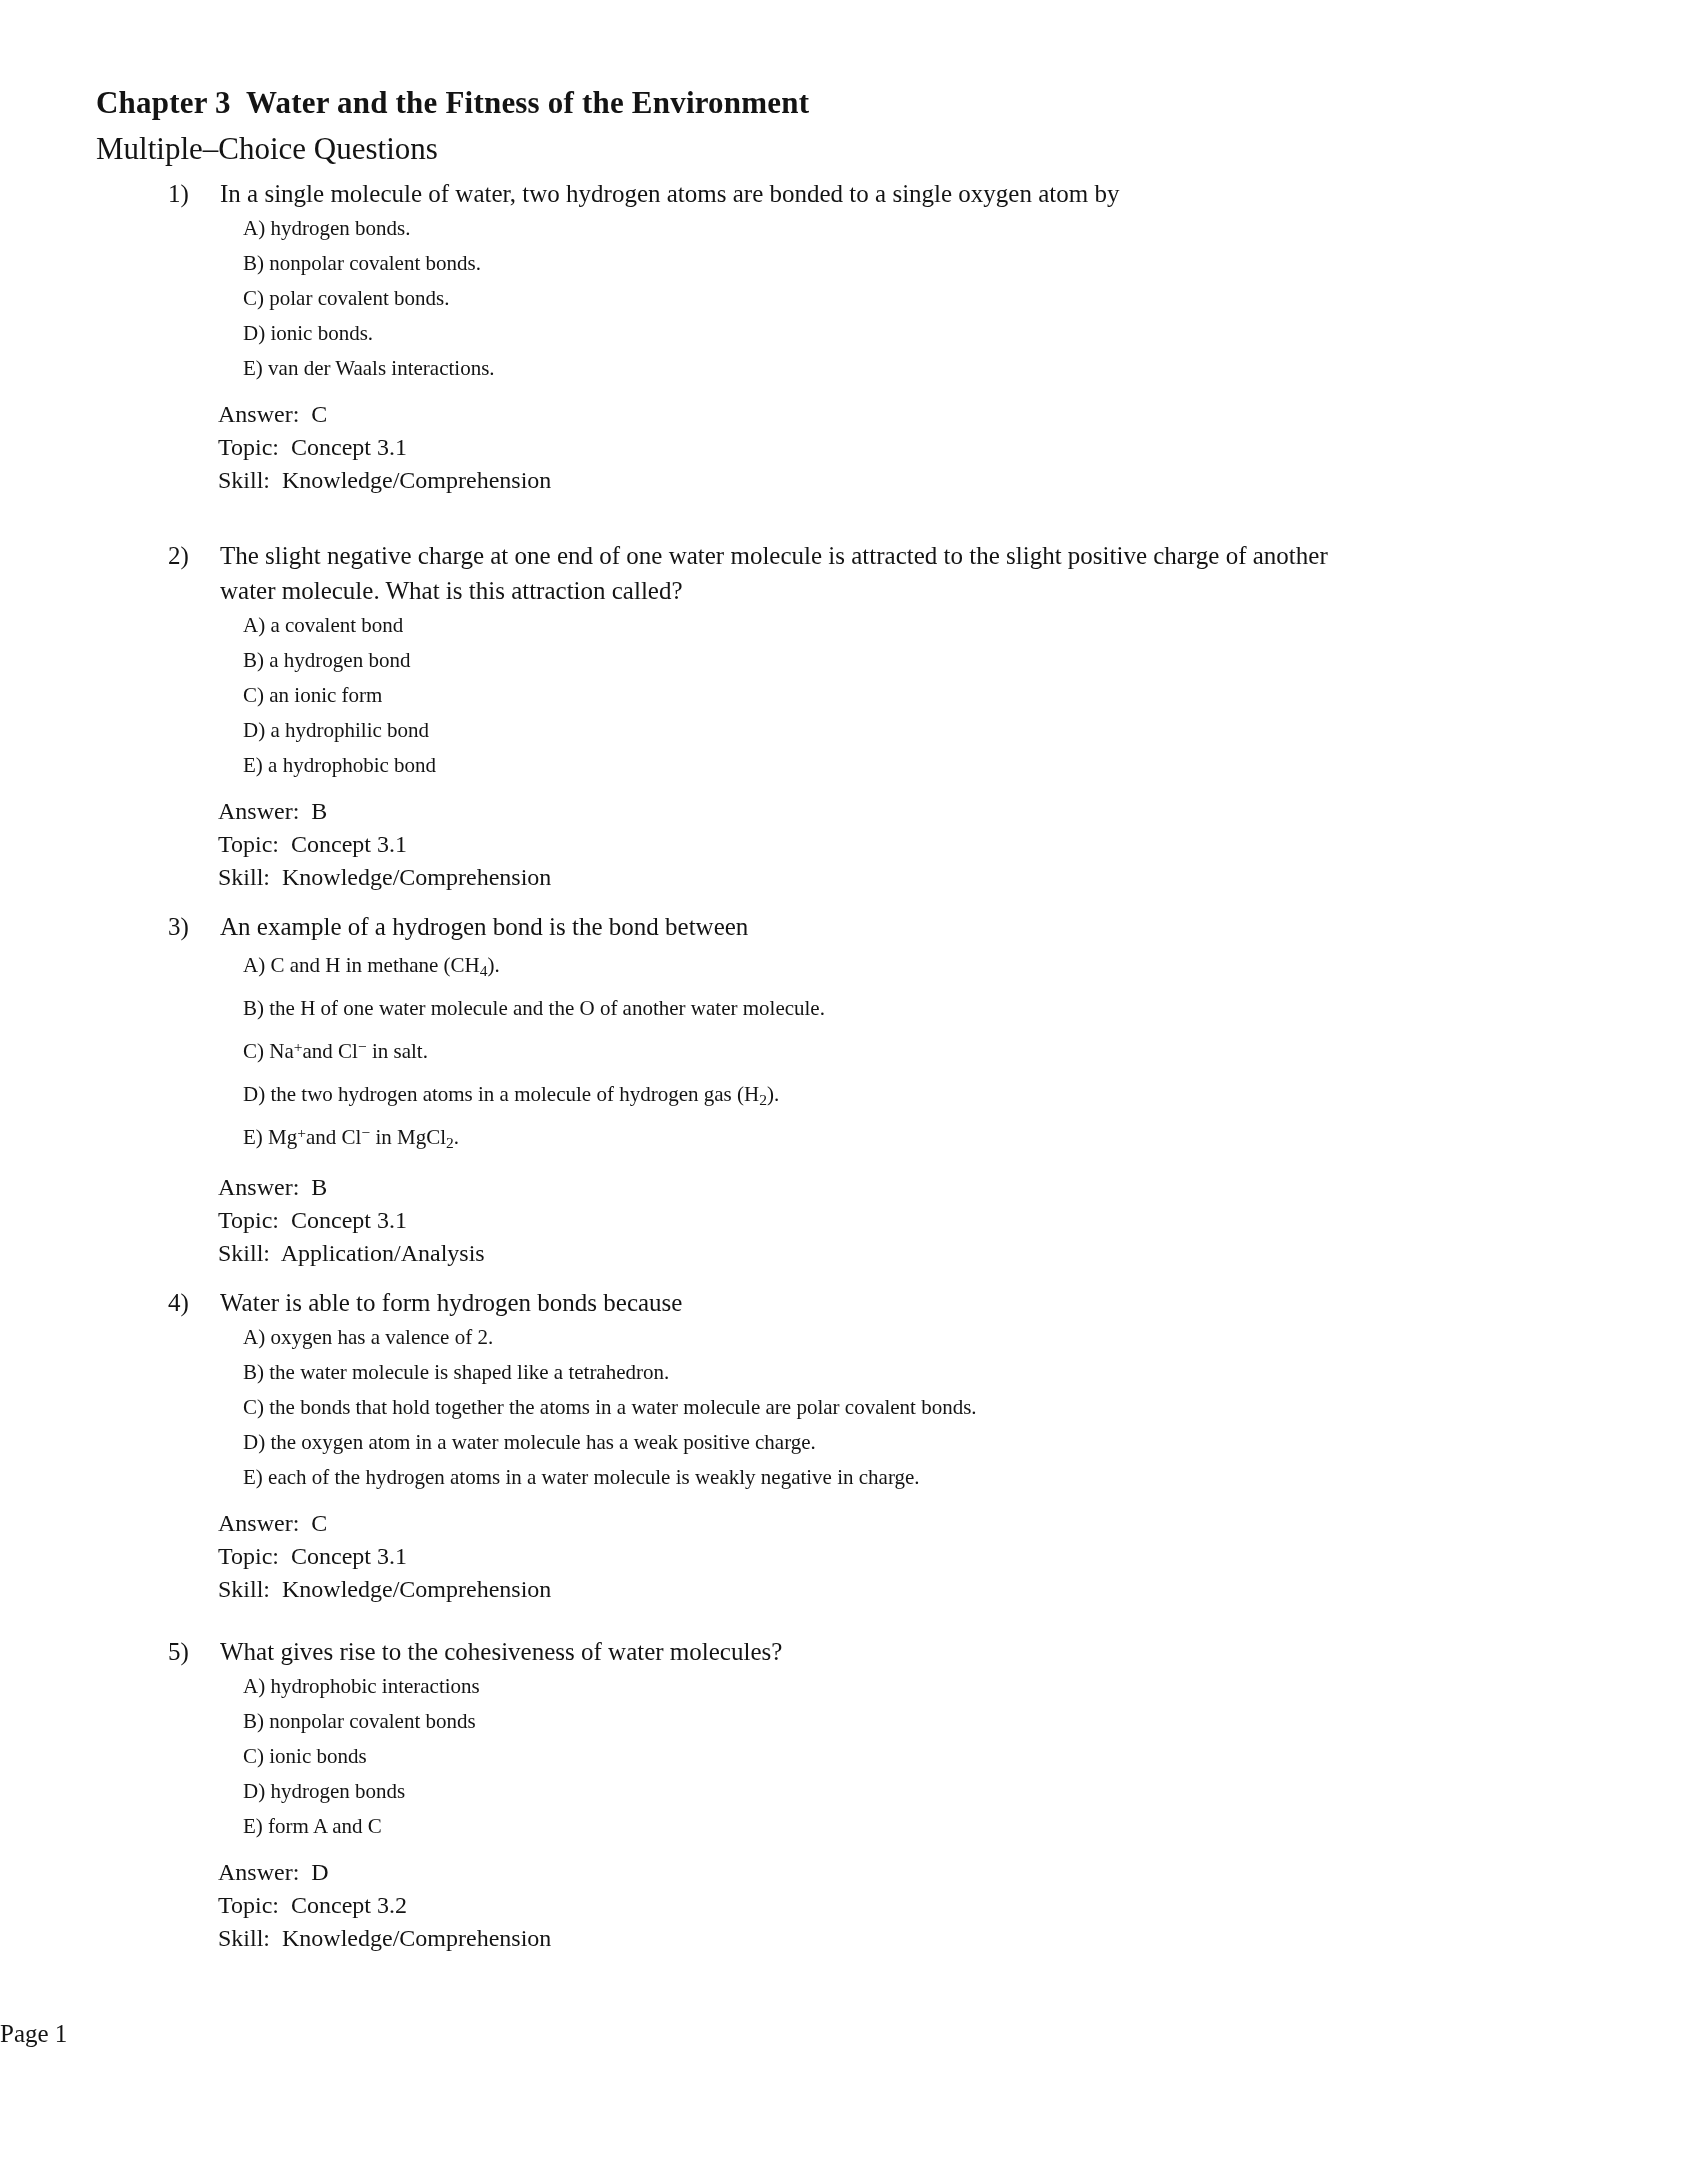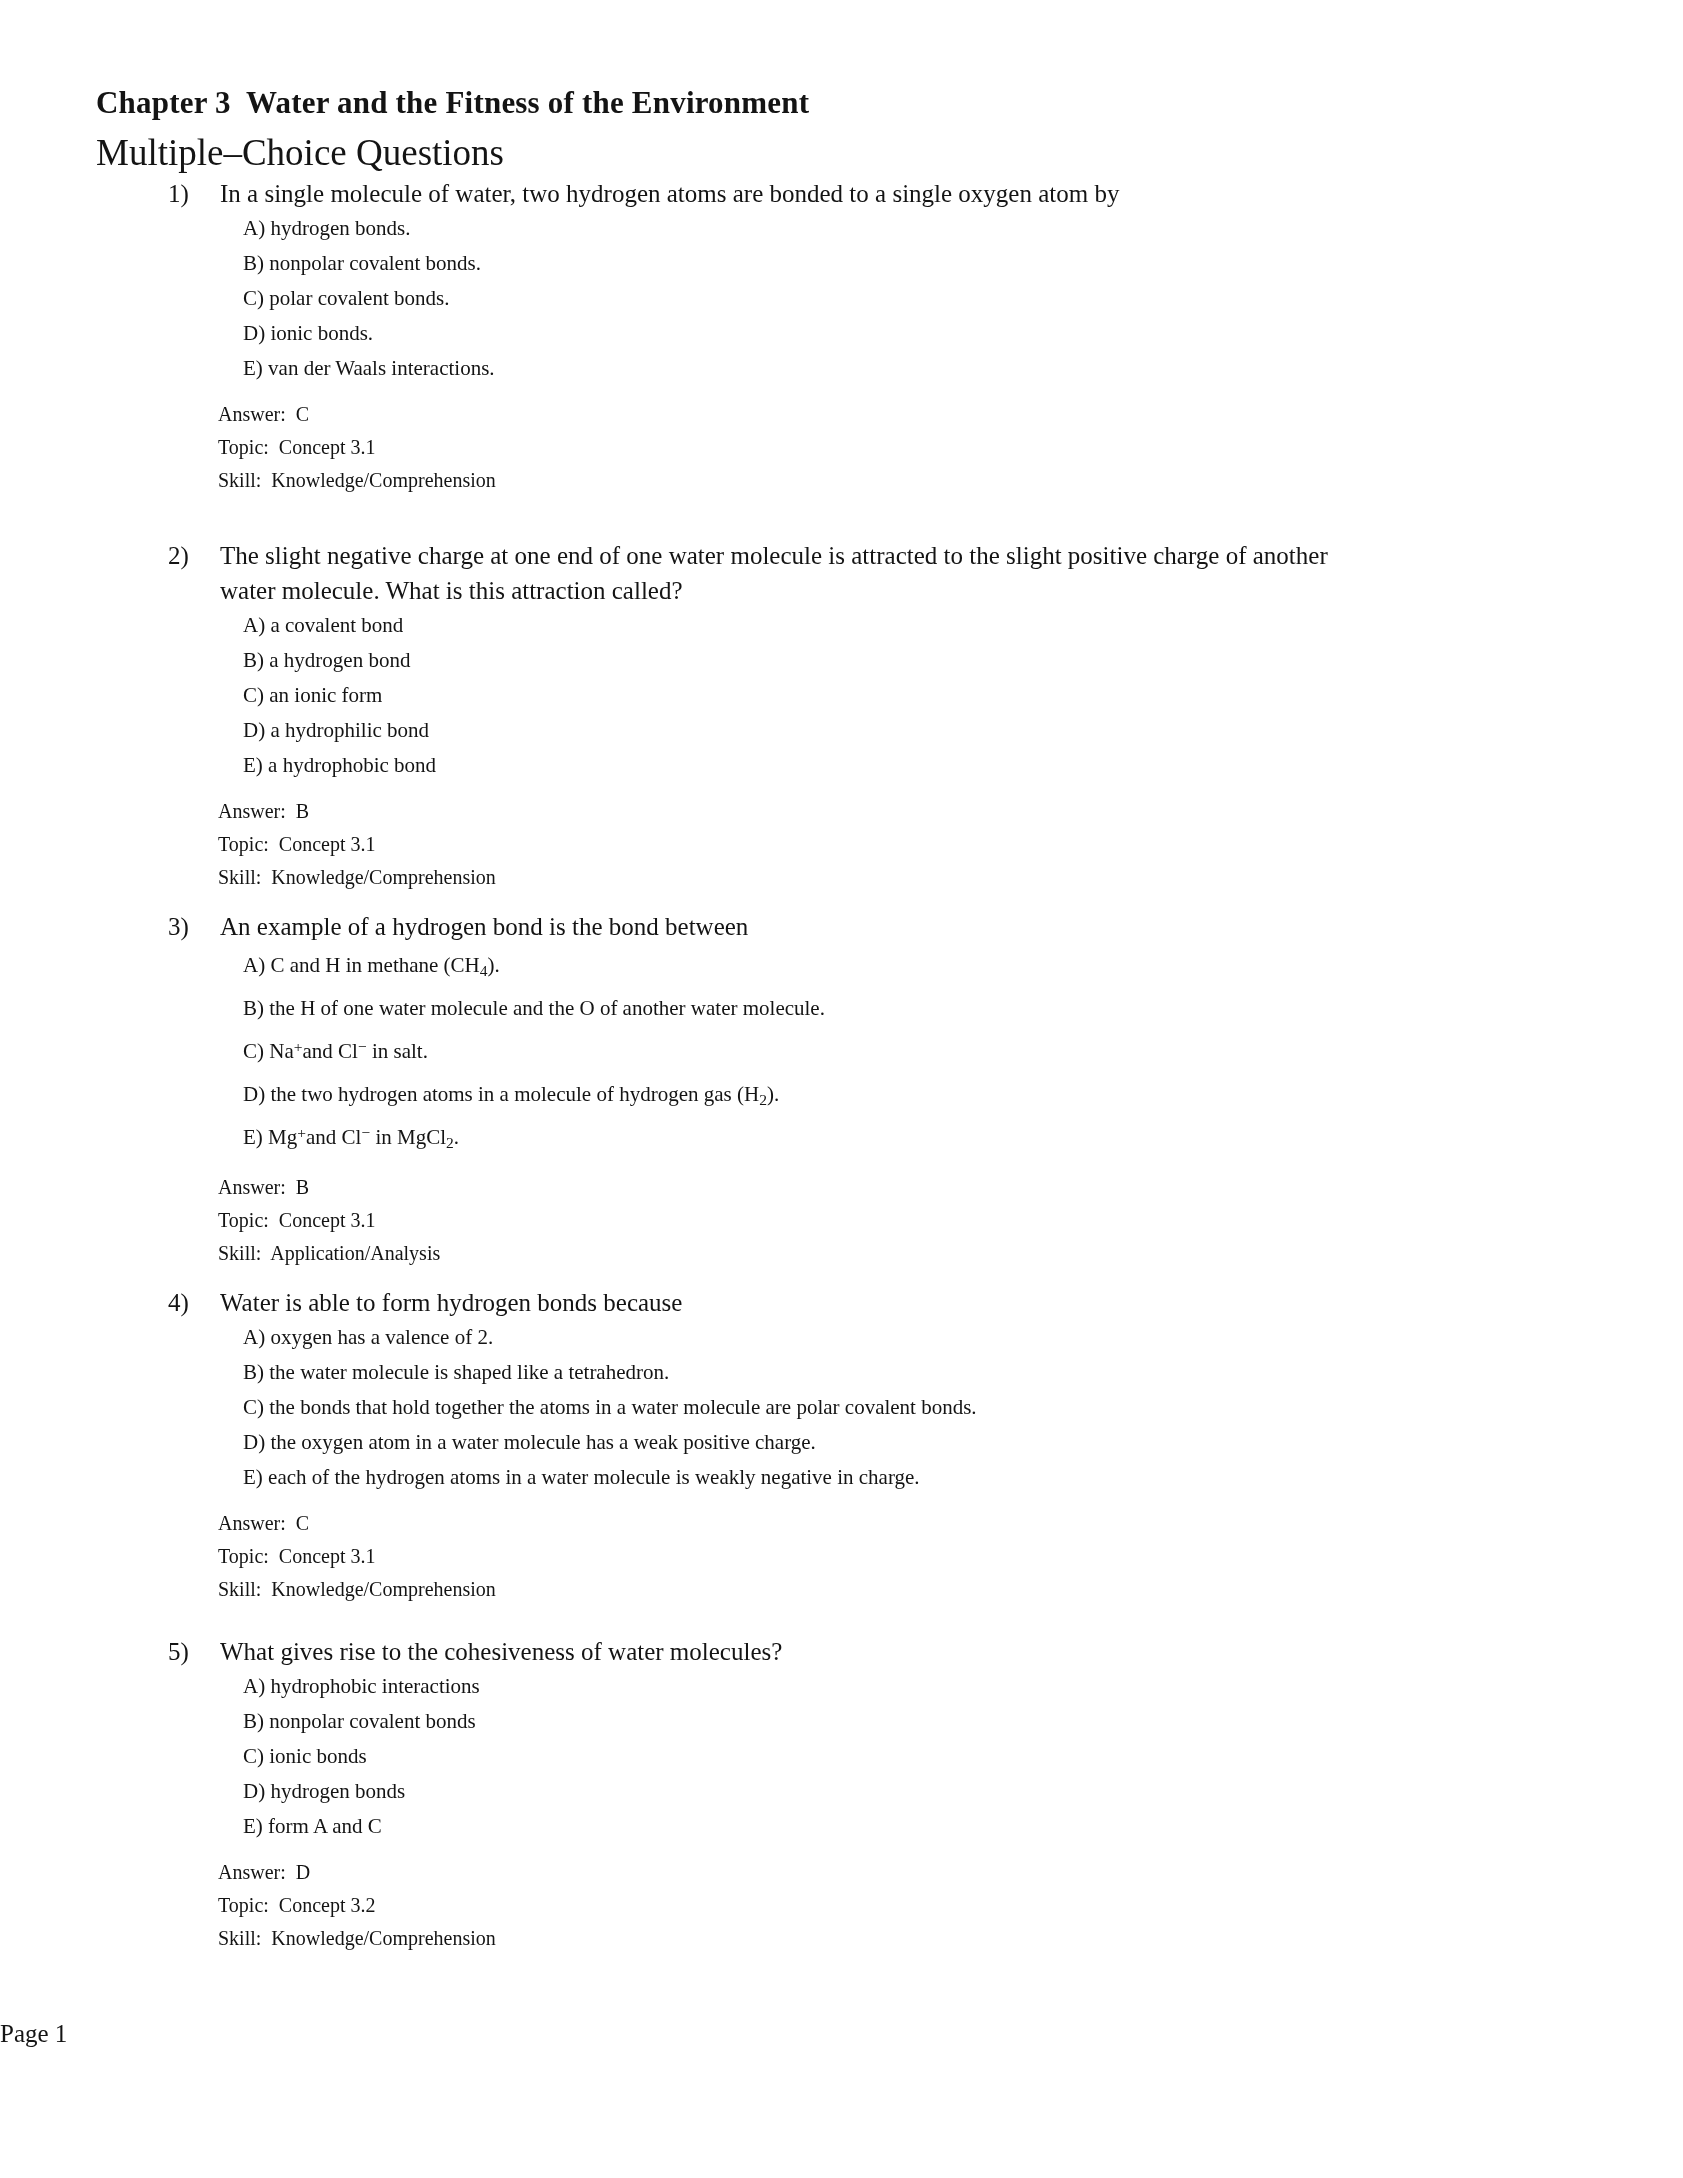--- a/index.html
+++ b/index.html
@@ -37,21 +37,21 @@
     top: 85px;
     font-size: 31px;
     font-weight: bold;
     letter-spacing: 0.2px;
     white-space: pre;
   }
   .section-title {
     position: absolute;
     left: 96px;
     top: 131px;
-    font-size: 37px;
+    font-size: 31px;
     font-weight: normal;
     white-space: pre;
   }
 
   
   .question-block {
     position: absolute;
     left: 0;
     width: 1648px;
   }
@@ -79,21 +79,21 @@
     padding-left: 243px;
     font-size: 21px;
     line-height: 35px;
     white-space: pre-wrap;
   }
   .option.spaced {
     line-height: 43px;
   }
   .meta {
     padding-left: 218px;
-    font-size: 20px;
+    font-size: 24px;
     line-height: 33px;
     white-space: pre-wrap;
   }
   .meta.first {
     padding-top: 12px;
   }
 
   sub {
     font-size: 0.74em;
     vertical-align: -0.28em;

